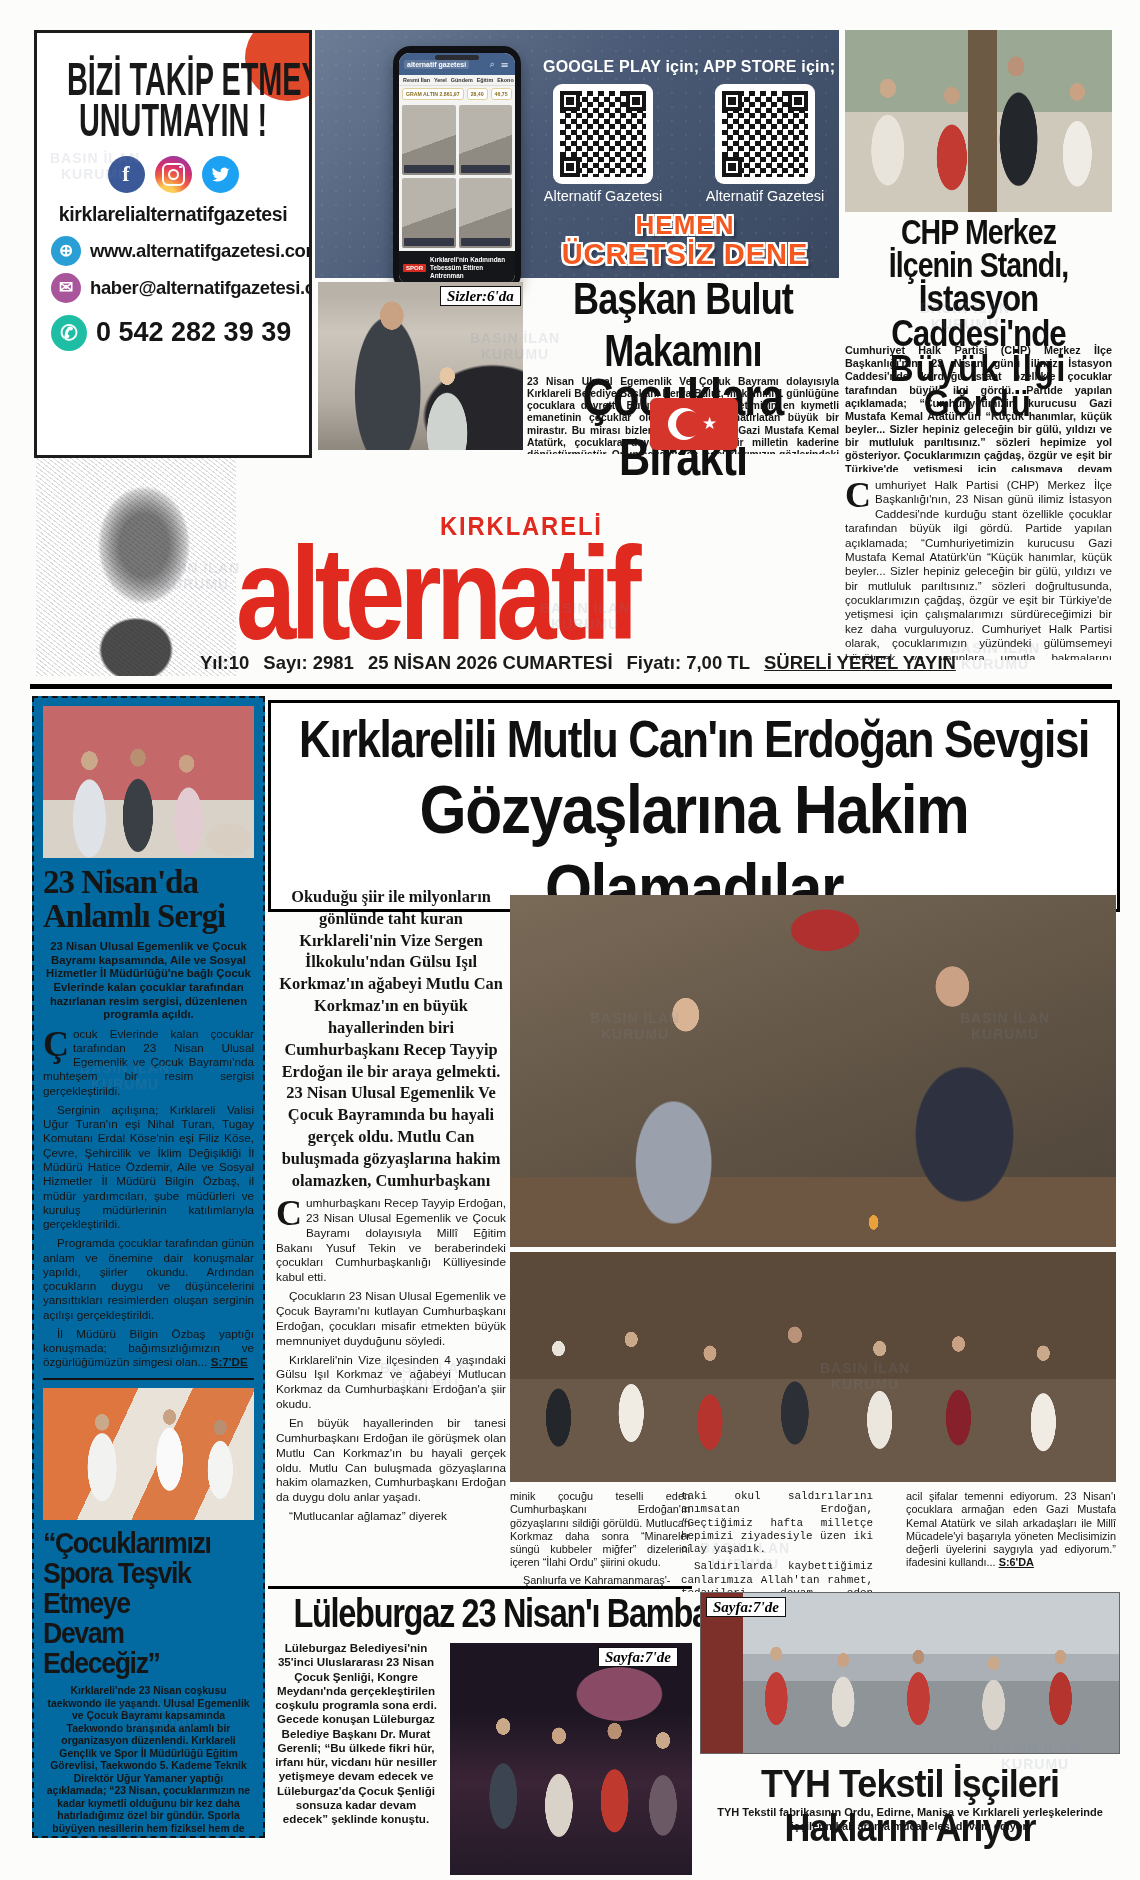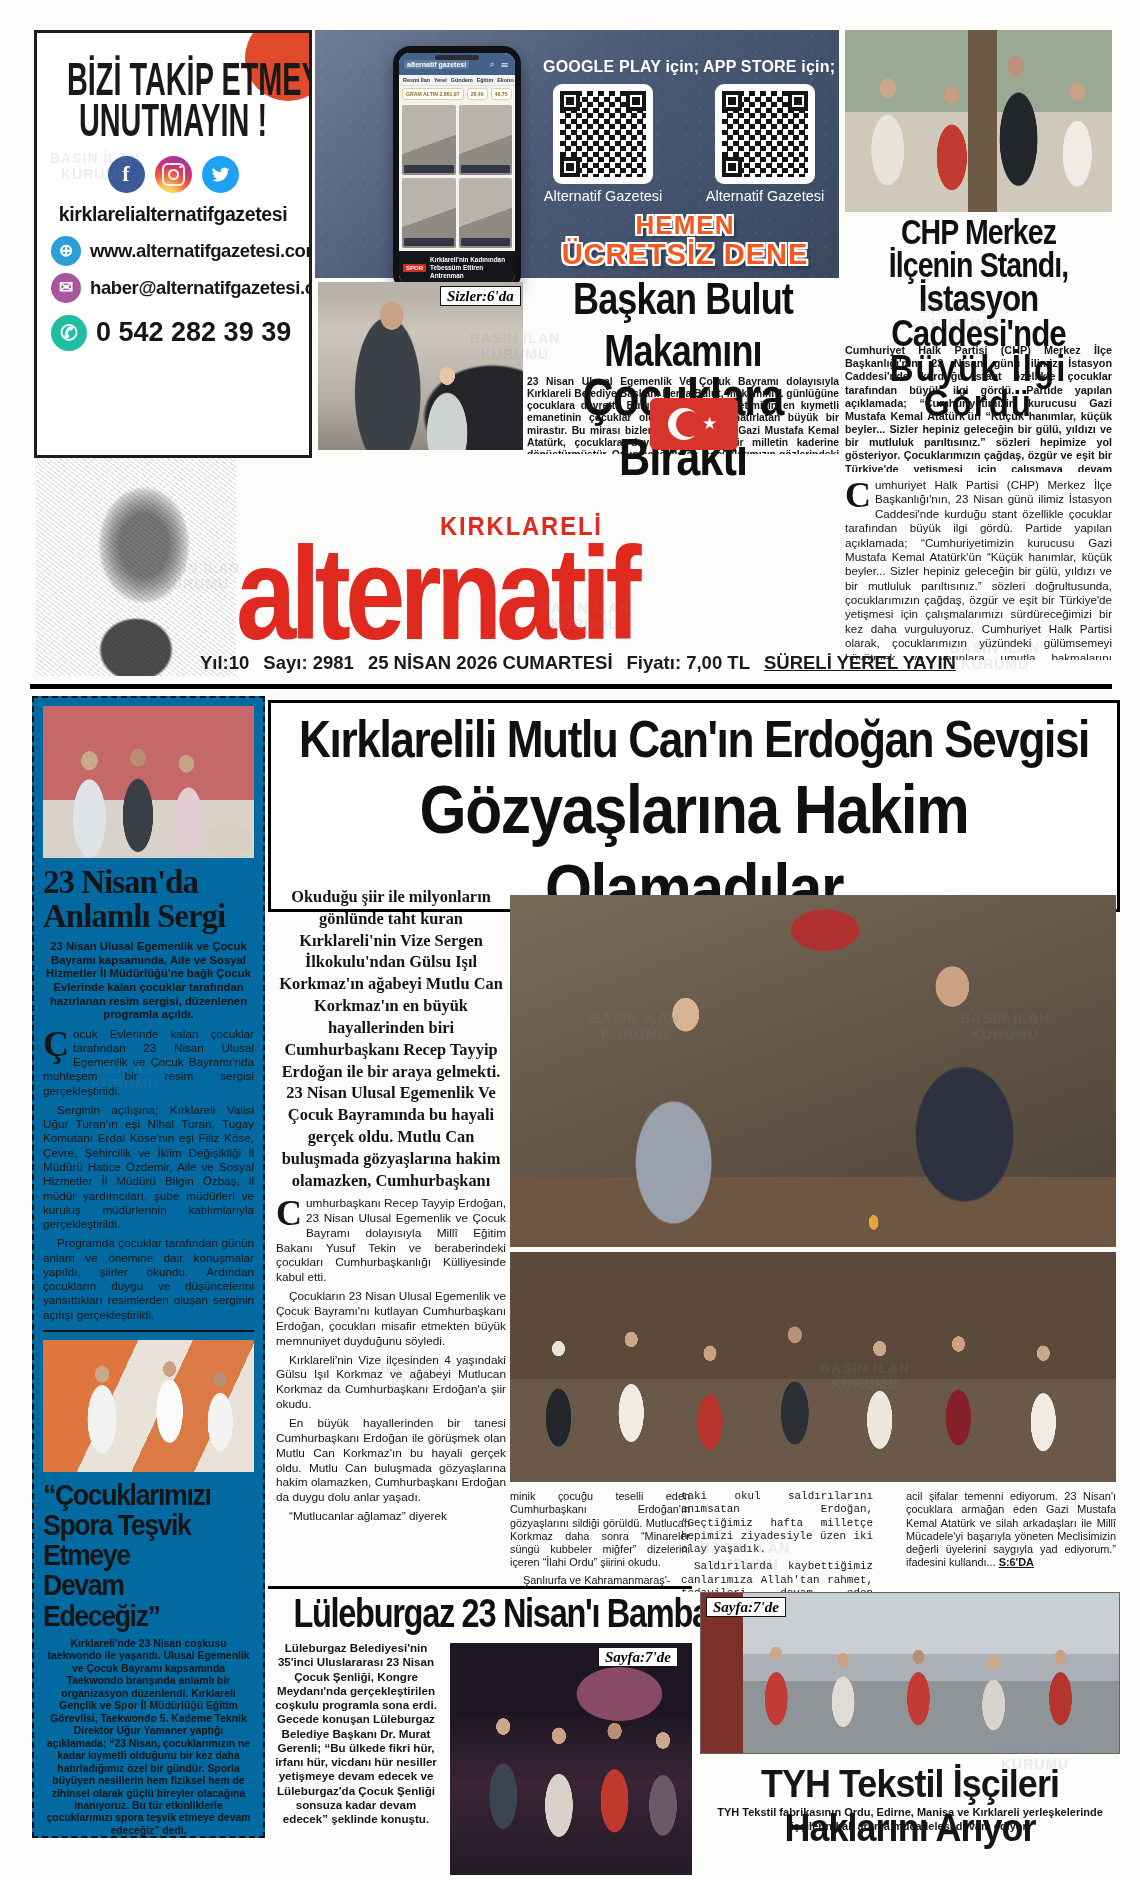--- a/index.html
+++ b/index.html
@@ -282,20 +282,24 @@
           radial-gradient(36px 26px at 88% 88%, #d8cfc2 0 62%, transparent 64%),
           linear-gradient(180deg,#c4686a 0 62%,#d8d2c8 62%);"></div>
     <div id="sergiHead">
       <span>23 Nisan'da</span><br>
       <span>Anlamlı Sergi</span>
     </div>
     <div class="sb-lead">23 Nisan Ulusal Egemenlik ve Çocuk Bayramı kapsamında, Aile ve Sosyal Hizmetler İl Müdürlüğü'ne bağlı Çocuk Evlerinde kalan çocuklar tarafından hazırlanan resim sergisi, düzenlenen programla açıldı.</div>
     <p class="sb-p nind jt dc"><span>Çocuk Evlerinde kalan çocuklar tarafından 23 Nisan Ulusal Egemenlik ve Çocuk Bayramı'nda muhteşem bir resim sergisi gerçekleştirildi.</span></p>
     <p class="sb-p jt">Serginin açılışına; Kırklareli Valisi Uğur Turan'ın eşi Nihal Turan, Tugay Komutanı Erdal Köse'nin eşi Filiz Köse, Çevre, Şehircilik ve İklim Değişikliği İl Müdürü Hatice Özdemir, Aile ve Sosyal Hizmetler İl Müdürü Bilgin Özbaş, il müdür yardımcıları, şube müdürleri ve kuruluş müdürlerinin katılımlarıyla gerçekleştirildi.</p>
     <p class="sb-p jt">Programda çocuklar tarafından günün anlam ve önemine dair konuşmalar yapıldı, şiirler okundu. Ardından çocukların duygu ve düşüncelerini yansıttıkları resimlerden oluşan serginin açılışı gerçekleştirildi.</p>
+    <p class="sb-p jt">
+      <span>İl Müdürü Bilgin Özbaş yaptığı konuşmada; bağımsızlığımızın ve özgürlüğümüzün simgesi olan...</span>
+      <span class="ref">S:7'DE</span>
+    </p>
     <div id="sbDivider"></div>
     <div class="sb-photo" style="height:132px;
          background:
           radial-gradient(12px 14px at 28% 26%, #caa88a 0 58%, transparent 60%),
           radial-gradient(23px 54px at 28% 60%, #f2f2f0 0 62%, transparent 64%),
           radial-gradient(11px 13px at 60% 22%, #c9a183 0 58%, transparent 60%),
           radial-gradient(21px 50px at 60% 54%, #fafafa 0 62%, transparent 64%),
           radial-gradient(11px 13px at 84% 30%, #b98f72 0 58%, transparent 60%),
           radial-gradient(20px 46px at 84% 62%, #f4f4f2 0 62%, transparent 64%),
           linear-gradient(115deg,#e0763f 0 35%,#e8e2d8 35% 55%,#db7a45 55% 78%,#e8e2d8 78%);"></div>

